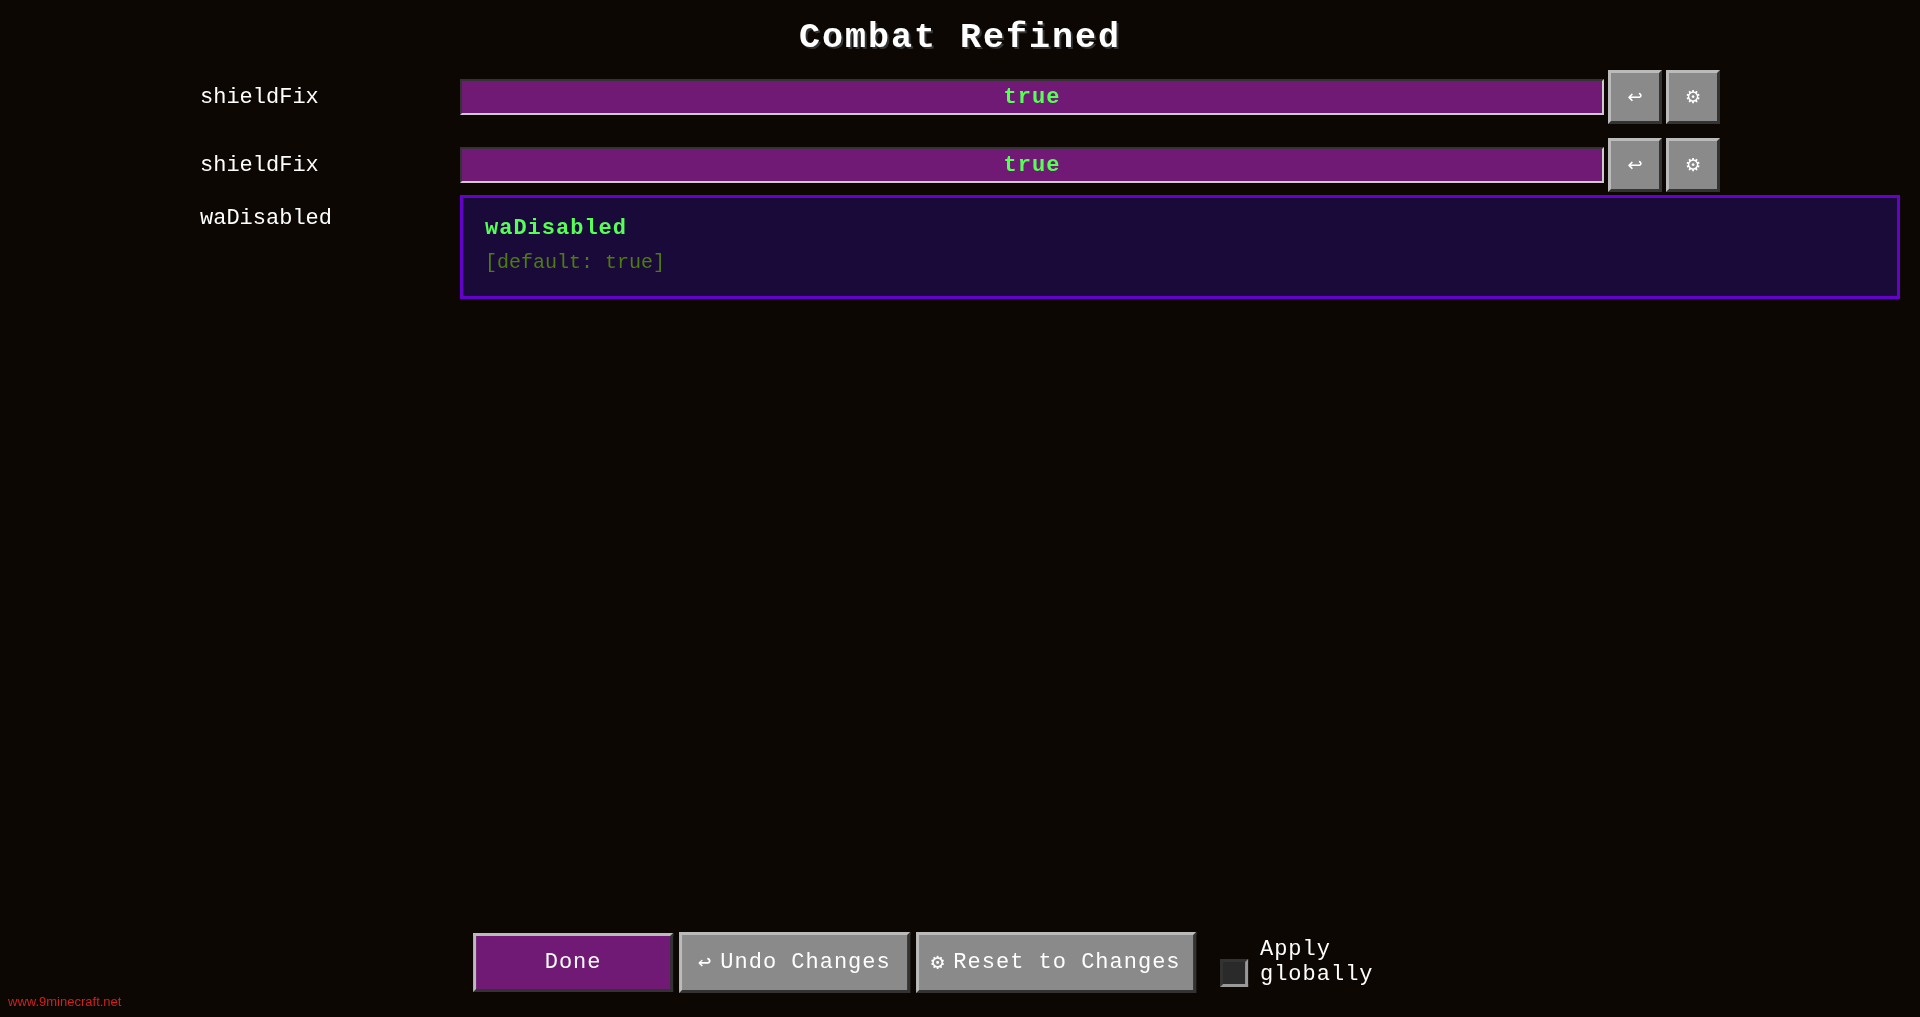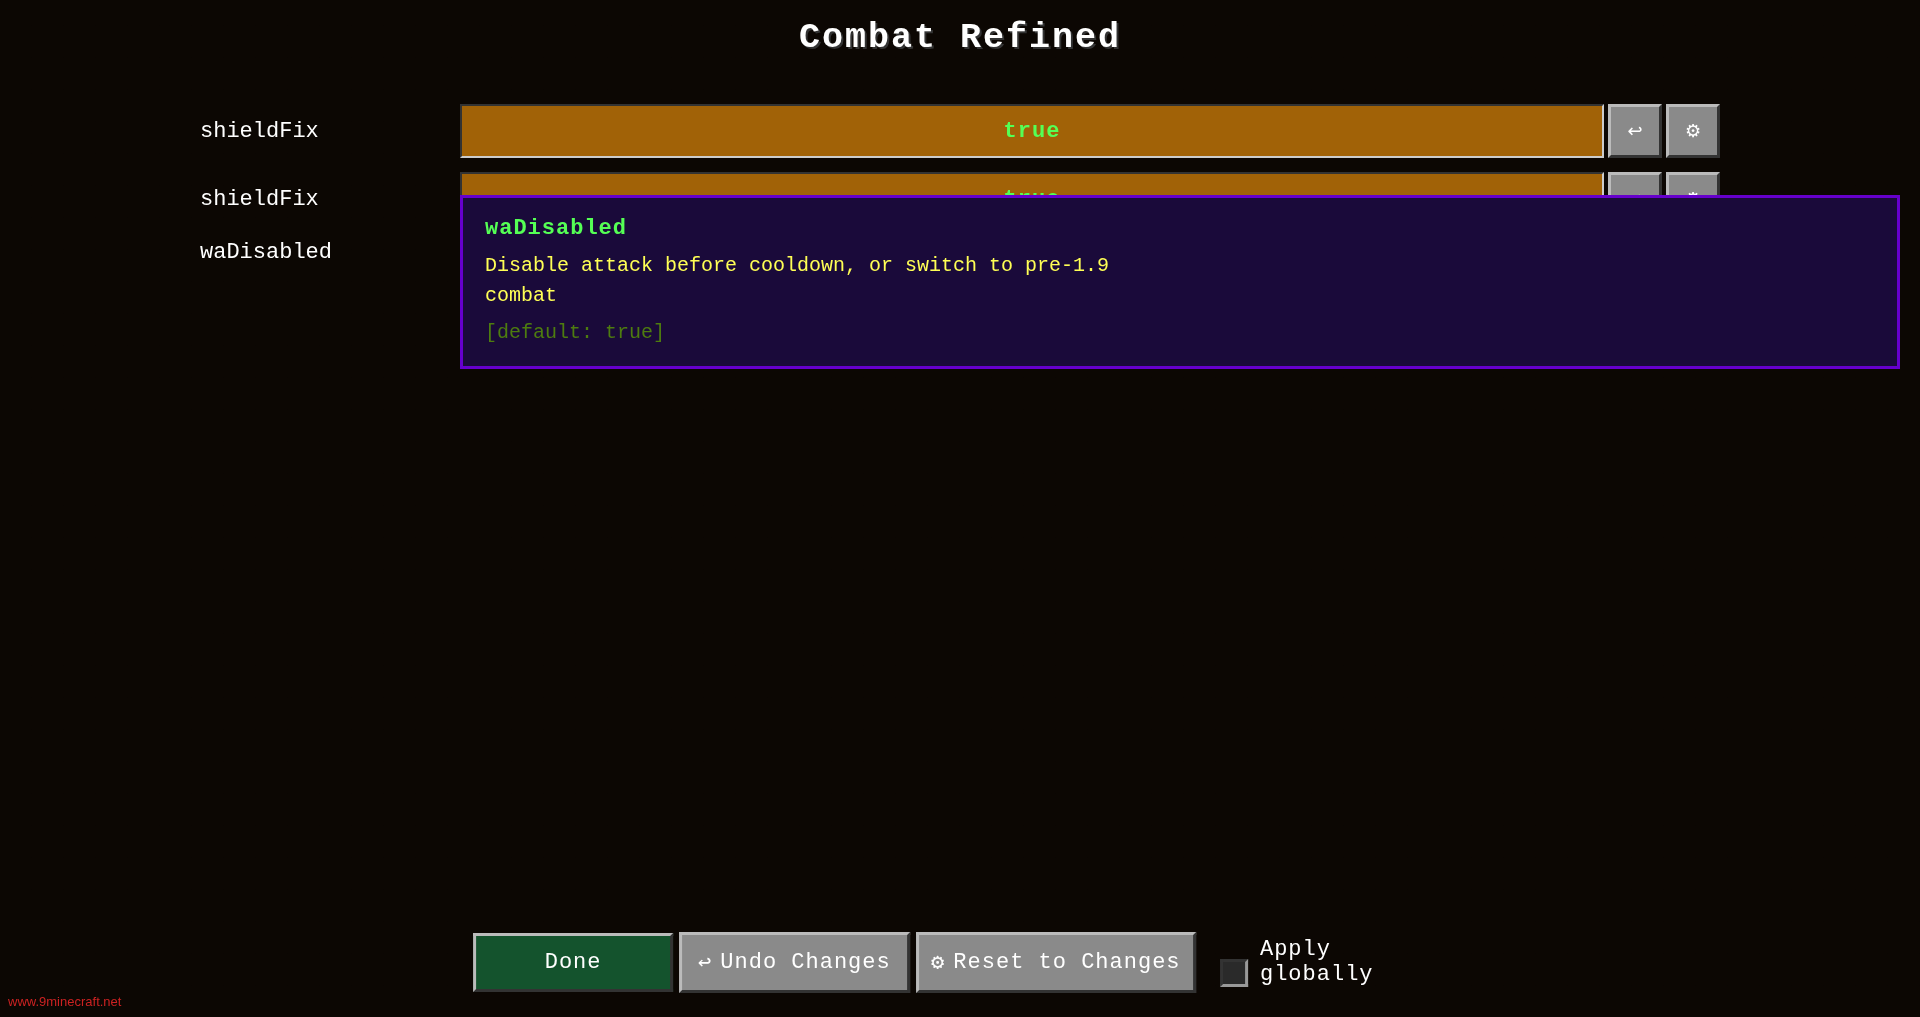--- a/index.html
+++ b/index.html
@@ -49,47 +49,46 @@
       letter-spacing: 2px;
       text-shadow: 2px 2px 0px #333;
       white-space: nowrap;
     }
 
     .settings-list {
       position: absolute;
       top: 70px;
       left: 200px;
       right: 200px;
-      margin-top: 34px;
     }
 
     .setting-row {
       display: flex;
       align-items: center;
       margin-bottom: 14px;
       position: relative;
     }
 
     .setting-label {
       color: #ffffff;
       font-size: 22px;
       font-family: 'Courier New', Courier, monospace;
       width: 260px;
       flex-shrink: 0;
     }
 
     .setting-control {
       flex: 1;
-      background: #a16207;
+      background: #701a75;
       border: 2px solid #555;
       border-top-color: #333;
       border-left-color: #333;
       border-right-color: #ccc;
       border-bottom-color: #ccc;
-      height: 54px;
+      height: 36px;
       display: flex;
       align-items: center;
       justify-content: center;
       cursor: pointer;
       position: relative;
     }
 
     .setting-control .value-text {
       color: #55ff55;
       font-size: 22px;
@@ -178,21 +177,21 @@
       cursor: pointer;
       white-space: nowrap;
       display: flex;
       align-items: center;
       gap: 8px;
       min-width: 200px;
       justify-content: center;
     }
 
     .btn-done {
-      background: #14532d;
+      background: #701a75;
     }
 
     .checkbox-area {
       display: flex;
       align-items: flex-end;
       gap: 12px;
       color: #ffffff;
       font-size: 22px;
       font-family: 'Courier New', Courier, monospace;
       letter-spacing: 1px;
@@ -251,21 +250,20 @@
   </div>
 
   <div class="setting-row" style="margin-bottom:0;">
     <span class="setting-label">waDisabled</span>
   </div>
 
 </div>
 
 <div class="tooltip-popup">
   <div class="tooltip-title">waDisabled</div>
-  <div class="tooltip-desc">Disable attack before cooldown, or switch to pre-1.9<br>combat</div>
   <div class="tooltip-default">[default: true]</div>
 </div>
 
 <div class="bottom-bar">
   <button class="btn-bottom btn-done">Done</button>
   <button class="btn-bottom">
     <span>↩</span>
     <span>Undo Changes</span>
   </button>
   <button class="btn-bottom">

